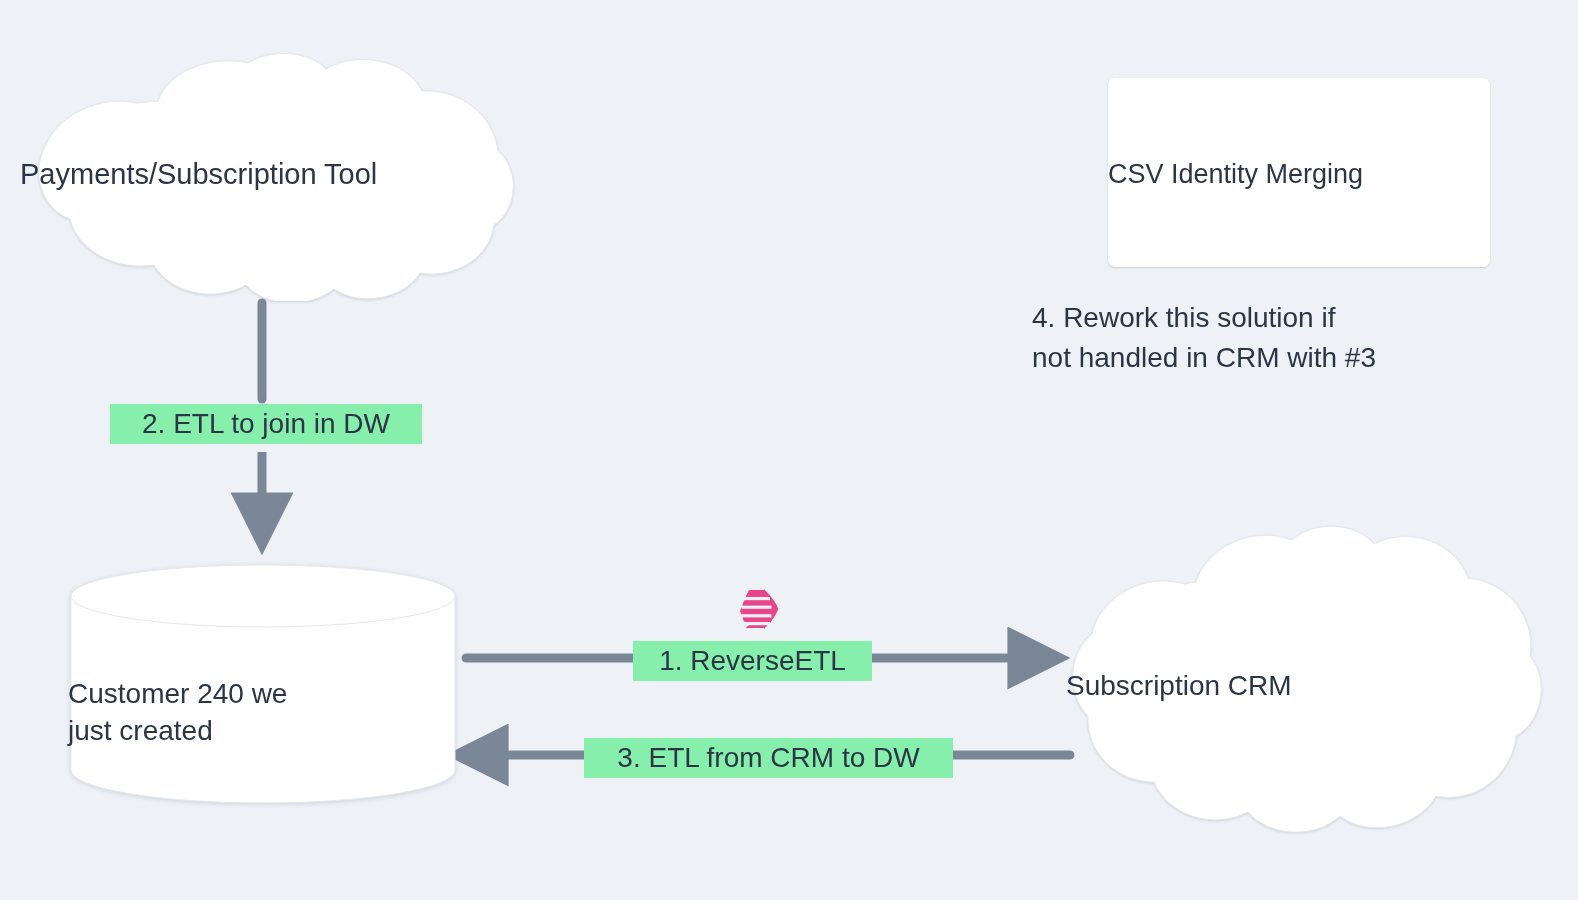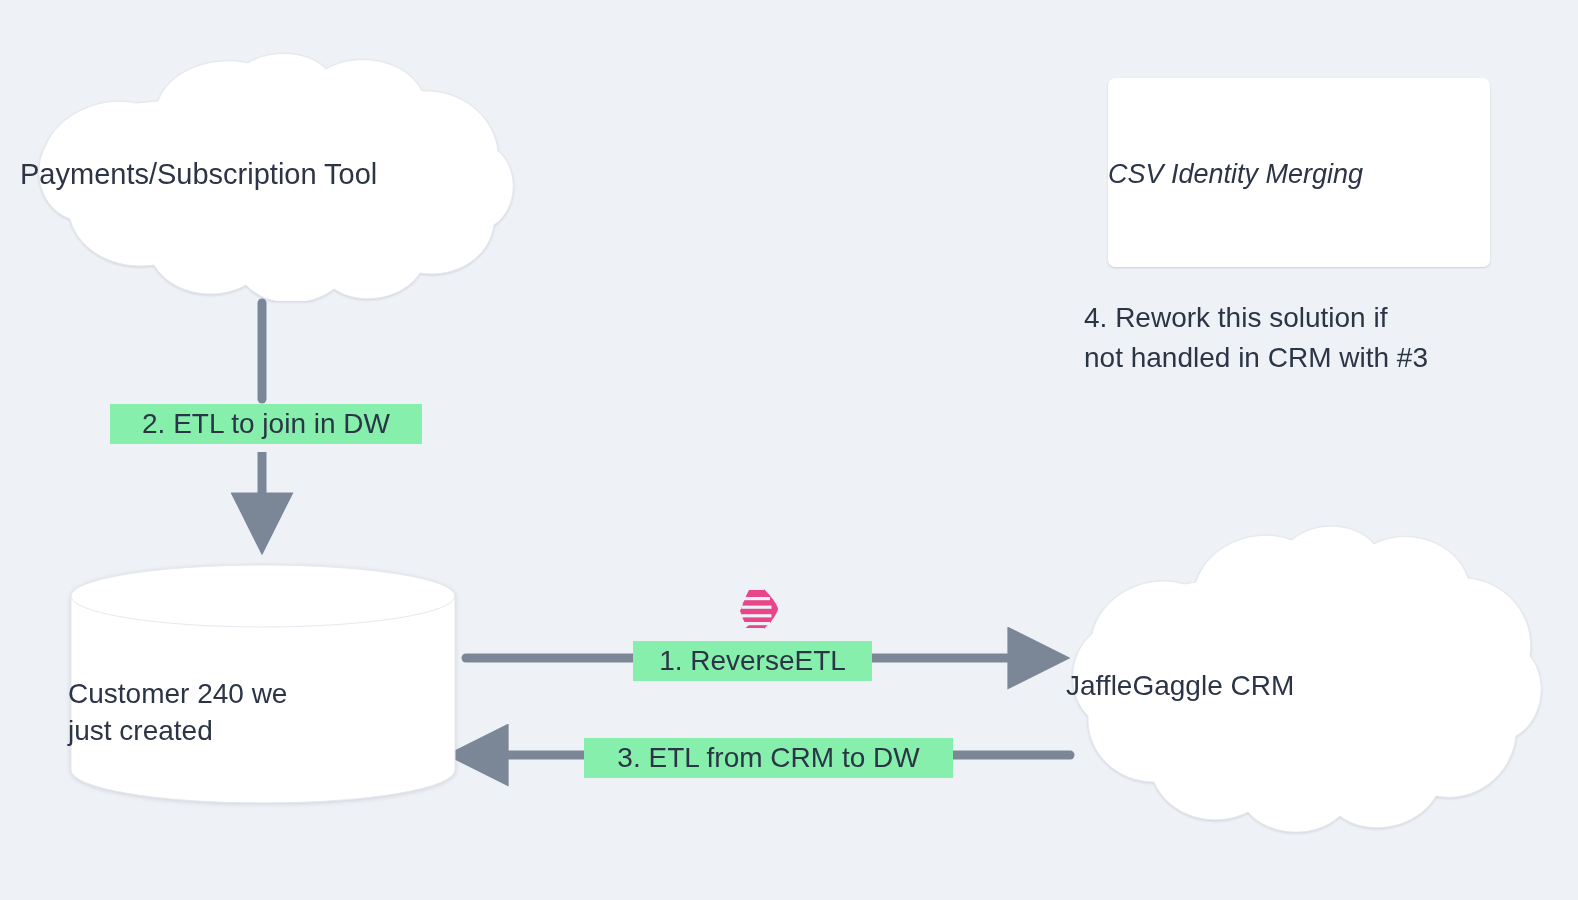--- a/index.html
+++ b/index.html
@@ -123,23 +123,23 @@
            C 206 250, 162 240, 146 212
            C 108 218, 70 198, 62 166
            C 34 156, 22 120, 38 92
            C 50 62, 92 42, 128 50
            Z"></path>
     </svg>
   </div>
   <div class="node-label" style="left:20px; top:155px; width:488px; font-size:29px;">Payments/Subscription Tool</div>
 
   <div class="box-node" style="left:1108px; top:78px; width:382px; height:189px;"></div>
-  <div class="node-label" style="left:1108px; top:157px; width:382px; font-size:27px;font-style:italic;">CSV Identity Merging</div>
+  <div class="node-label" style="left:1108px; top:157px; width:382px; font-size:27px;">CSV Identity Merging</div>
 
-  <div class="annotation" style="left:1084px; top:298px; width:440px; font-size:28px;">4. Rework this solution if
+  <div class="annotation" style="left:1032px; top:298px; width:440px; font-size:28px;">4. Rework this solution if
 not handled in CRM with #3</div>
 
   <div class="cylinder" style="left:68px; top:563px; width:390px; height:240px;">
     <svg viewBox="0 0 390 240" width="390" height="240">
       <path fill="#ffffff" stroke="#e4e8ee" stroke-width="1" d="M 3 33 L 3 207 A 192 33 0 0 0 387 207 L 387 33 Z"></path>
       <ellipse cx="195" cy="33" rx="192" ry="31" fill="#ffffff" stroke="#e4e8ee" stroke-width="1"></ellipse>
     </svg>
   </div>
   <div class="node-label" style="left:68px; top:676px; width:390px; font-size:28px;">Customer 240 we
 just created</div>
@@ -155,21 +155,21 @@
            C 456 256, 418 284, 380 276
            C 362 308, 312 318, 284 296
            C 258 320, 212 316, 192 292
            C 158 310, 112 296, 98 262
            C 60 262, 30 232, 32 196
            C 10 174, 12 134, 36 114
            C 44 76, 90 52, 128 64
            Z"></path>
     </svg>
   </div>
-  <div class="node-label" style="left:1066px; top:668px; width:470px; font-size:28px;">JaffleGaggle CRM</div>
+  <div class="node-label" style="left:1066px; top:668px; width:470px; font-size:28px;">Subscription CRM</div>
 
   <div class="edge-label" style="left:110px; top:404px; width:304px; font-size:28px; padding:2px 4px;">2. ETL to join in DW</div>
 
   <div class="edge-label" style="left:633px; top:641px; width:233px; font-size:28px; padding:2px 3px;">1. ReverseETL</div>
 
   <div class="edge-label" style="left:584px; top:738px; width:363px; font-size:28px; padding:2px 3px;">3. ETL from CRM to DW</div>
 
   <div class="logo-badge" style="left:735px; top:588px; width:46px; height:42px;">
     <svg viewBox="0 0 46 42" width="46" height="42">
       <path fill="#e8458b" d="M 30 2 L 14 2 L 10.5 9 L 30 9 Z

